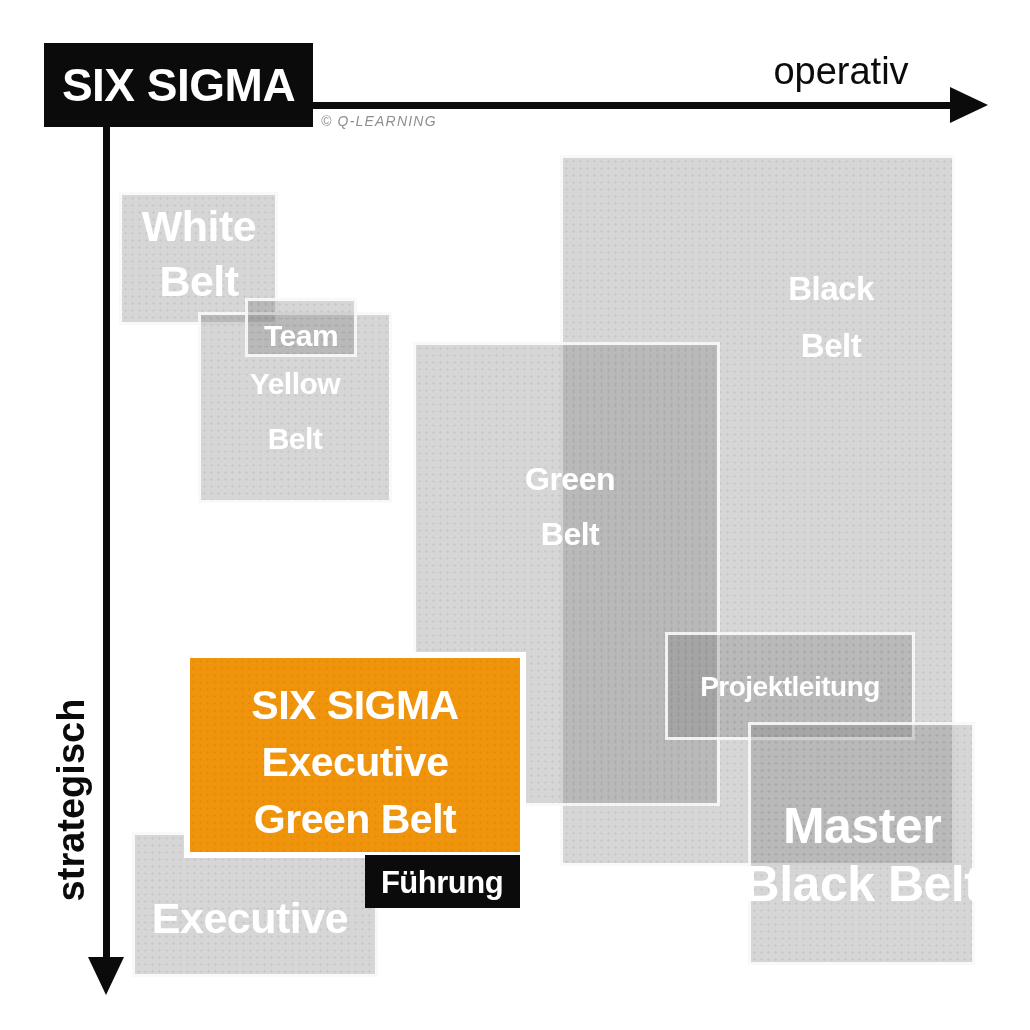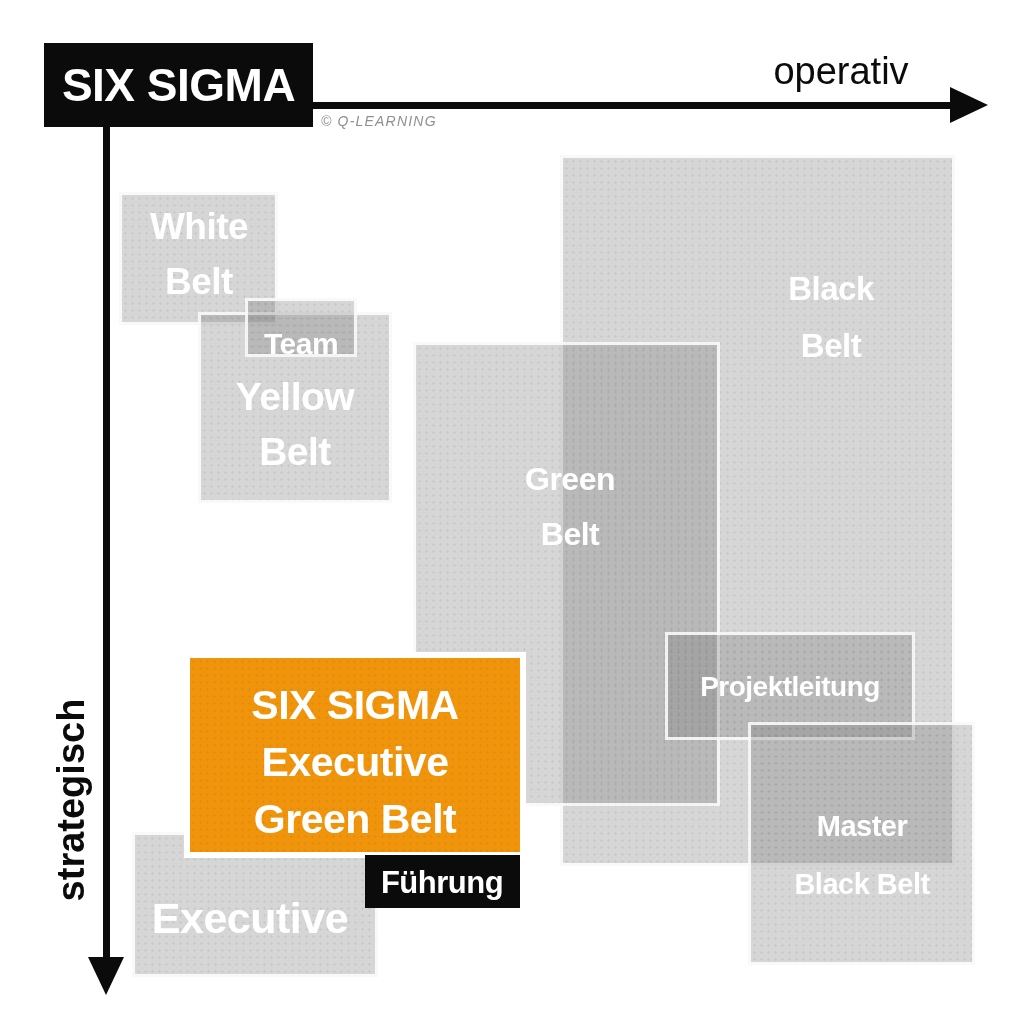--- a/index.html
+++ b/index.html
@@ -50,27 +50,27 @@
   .lbl {
     position: absolute;
     transform: translate(-50%, -50%);
     color: #ffffff;
     font-weight: bold;
     text-align: center;
     letter-spacing: -0.5px;
     white-space: nowrap;
   }
   .ln { display: block; }
-  .l-white     { left: 199px; top: 254px; font-size: 37px; line-height: 55px; }
-  .l-team      { left: 301px; top: 344px; font-size: 30px; line-height: 30px; }
-  .l-yellow    { left: 295px; top: 424px; font-size: 39px; line-height: 55px; }
+  .l-white     { left: 199px; top: 254px; font-size: 43px; line-height: 55px; }
+  .l-team      { left: 301px; top: 336px; font-size: 30px; line-height: 30px; }
+  .l-yellow    { left: 295px; top: 411px; font-size: 30px; line-height: 55px; }
   .l-green     { left: 570px; top: 507px; font-size: 32px; line-height: 55px; }
   .l-black     { left: 831px; top: 317px; font-size: 33px; line-height: 57px; }
   .l-fp        { left: 790px; top: 687px; font-size: 28px; line-height: 38px; }
-  .l-master    { left: 862px; top: 855px; font-size: 29px; line-height: 58px; }
+  .l-master    { left: 862px; top: 855px; font-size: 50px; line-height: 58px; }
   .l-champion  { left: 250px; top: 918px; font-size: 43px; line-height: 43px; }
   .l-exec      { left: 355px; top: 762px; font-size: 41px; line-height: 57px; }
   .l-tag       { left: 442px; top: 882px; font-size: 31px; line-height: 31px; }
 
   
   .title-box {
     position: absolute;
     left: 44px; top: 43px; width: 269px; height: 84px;
     background: #0B0B0B;
     display: flex; align-items: center; justify-content: center;

